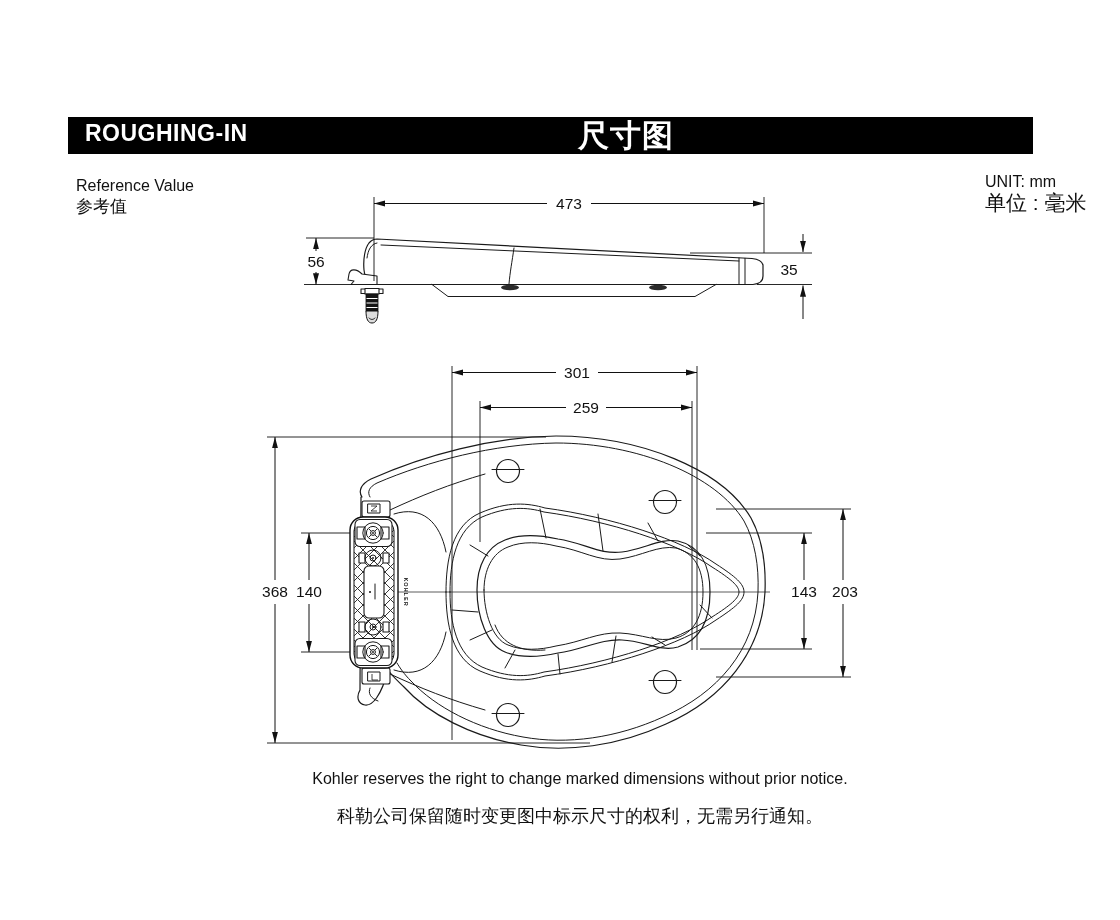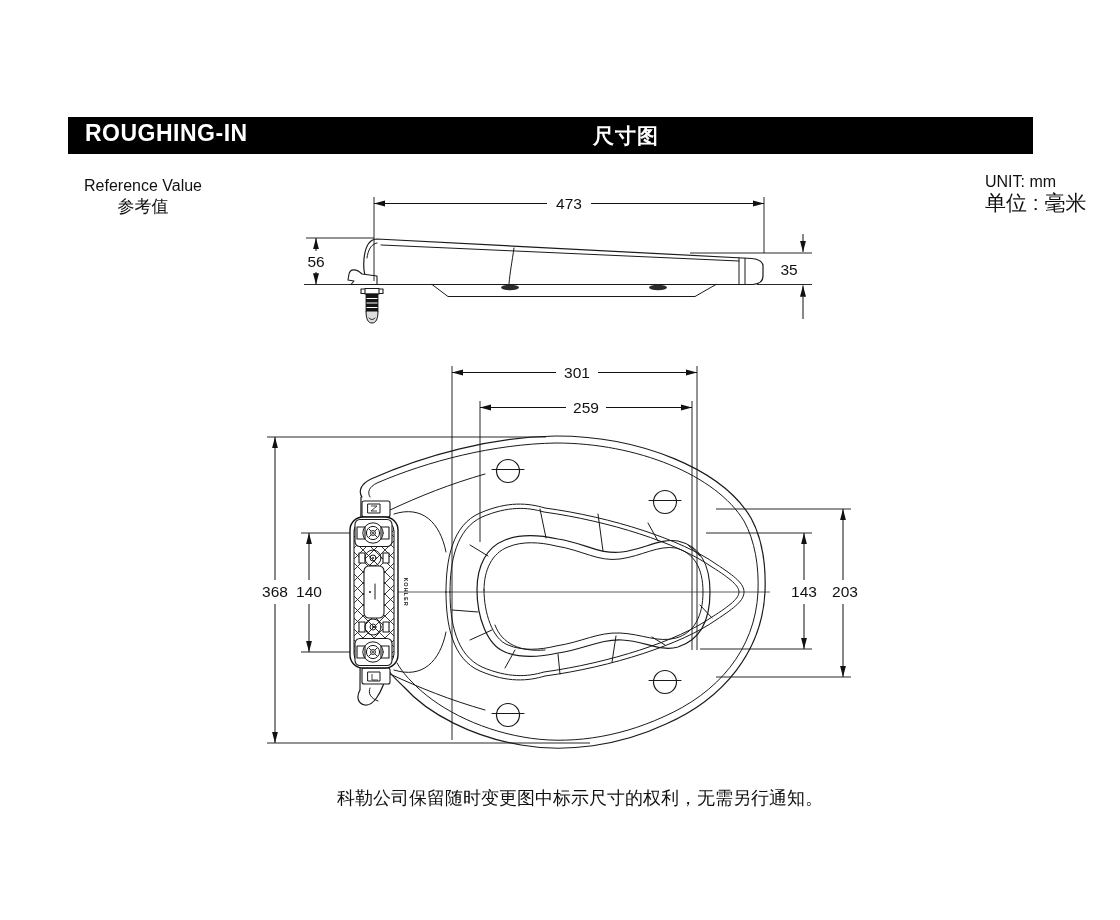--- a/index.html
+++ b/index.html
@@ -2,22 +2,22 @@
 <html><head>
 <meta charset="utf-8">
 <style>
   html,body{margin:0;padding:0;background:#fff;}
   .page{position:relative;width:1120px;height:920px;background:#fff;overflow:hidden;
         font-family:"Liberation Sans",sans-serif;color:#111;}
   .header-bar{position:absolute;left:68px;top:117px;width:959px;height:31px;
               background:#000000;border:3px solid #000;display:flex;}
   .header-en{font-size:23px;font-weight:bold;color:#fff;padding-left:14px;letter-spacing:.5px;}
   .header-zh{position:absolute;left:555px;top:50%;transform:translate(-50%,-50%);
-             font-size:21px;font-weight:bold;color:#fff;letter-spacing:1px;white-space:nowrap;}
-  .ref-block{position:absolute;left:84px;top:175px;line-height:21px;text-align:center;}
+             font-size:31px;font-weight:bold;color:#fff;letter-spacing:1px;white-space:nowrap;}
+  .ref-block{position:absolute;left:76px;top:175px;line-height:21px;}
   .ref-en{font-size:16px;}
   .ref-zh{font-size:17px;}
   .unit-block{position:absolute;left:985px;top:171px;line-height:21px;}
   .unit-en{font-size:16px;}
   .unit-zh{font-size:21px;}
   .footer{position:absolute;left:40px;top:770px;width:1080px;text-align:center;}
   .footer-en{font-size:16px;}
   .footer-zh{font-size:18px;margin-top:16px;}
   svg{position:absolute;left:0;top:0;}
   svg text{font-family:"Liberation Sans",sans-serif;font-size:15.5px;fill:#111;text-anchor:middle;}
@@ -232,16 +232,17 @@
       <line class="dim" x1="804" y1="604" x2="804" y2="649" marker-end="url(#arr)"></line>
       <text x="804" y="597">143</text>
 
       <line class="dim" x1="843" y1="509" x2="843" y2="580" marker-start="url(#arr)"></line>
       <line class="dim" x1="843" y1="604" x2="843" y2="677" marker-end="url(#arr)"></line>
       <text x="845" y="597">203</text>
     </g>
   </svg>
 
   <div class="footer">
+    <div class="footer-en">Kohler reserves the right to change marked dimensions without prior notice.</div>
     <div class="footer-zh">科勒公司保留随时变更图中标示尺寸的权利，无需另行通知。</div>
   </div>
 
 </div>
 
 </body></html>

